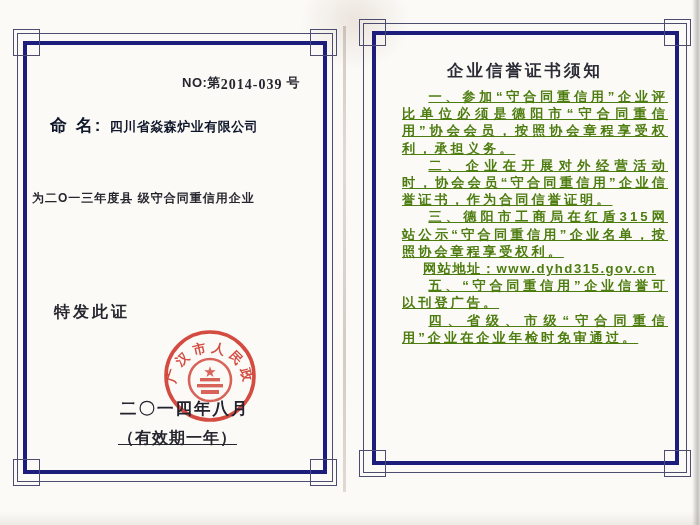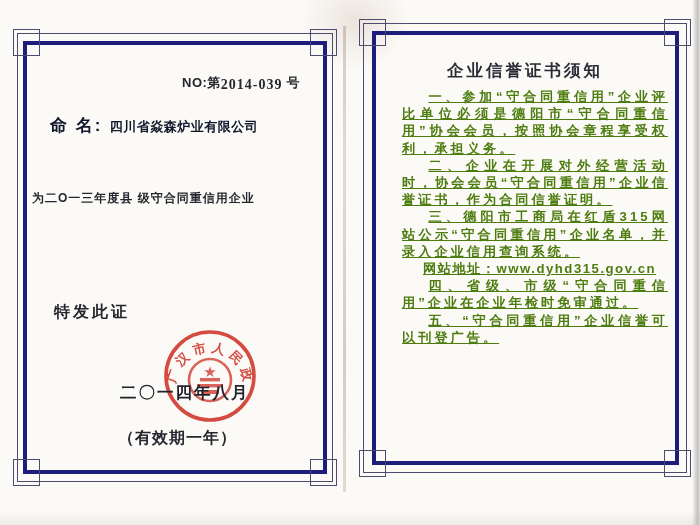--- a/index.html
+++ b/index.html
@@ -59,28 +59,29 @@
   }
   .issue{
     position:absolute;left:40px;top:272px;
     font-size:16px;font-weight:bold;color:#26262e;letter-spacing:3px;
   }
   .seal{
     position:absolute;left:148px;top:298px;width:96px;height:96px;
     opacity:.93;z-index:1;
   }
   .date-line{
-    position:absolute;left:106px;top:352px;
+    position:absolute;left:106px;top:368px;
     font-size:16.5px;font-weight:bold;color:#23232f;
     letter-spacing:2px;white-space:nowrap;z-index:2;
   }
   .validity{
     position:absolute;left:104px;top:398px;
     font-size:16px;font-weight:bold;color:#26262e;letter-spacing:1px;
     white-space:nowrap;
+    text-decoration:underline;
   }
 
   
   .notice-title{
     position:absolute;left:0;top:40px;width:100%;
     text-align:center;font-size:16.5px;font-weight:bold;
     color:#2b2b36;letter-spacing:3px;
   }
   .notice{
     position:absolute;left:42px;top:68px;width:266px;
@@ -167,23 +168,23 @@
     <div class="sq tl"></div>
     <div class="sq tr"></div>
     <div class="sq bl"></div>
     <div class="sq br"></div>
 
     <div class="notice-title">企业信誉证书须知</div>
 
     <div class="notice">
       <p>一、参加“守合同重信用”企业评比单位必须是德阳市“守合同重信用”协会会员，按照协会章程享受权利，承担义务。</p>
       <p>二、企业在开展对外经营活动时，协会会员“守合同重信用”企业信誉证书，作为合同信誉证明。</p>
-      <p>三、德阳市工商局在红盾315网站公示“守合同重信用”企业名单，并录入企业信用查询系统。</p>
+      <p>三、德阳市工商局在红盾315网站公示“守合同重信用”企业名单，按照协会章程享受权利。</p>
       <p class="web">网站地址：www.dyhd315.gov.cn</p>
+      <p>五、“守合同重信用”企业信誉可以刊登广告。</p>
       <p>四、省级、市级“守合同重信用”企业在企业年检时免审通过。</p>
-      <p>五、“守合同重信用”企业信誉可以刊登广告。</p>
     </div>
   </div>
 
   <div class="fold"></div>
   <div class="edge-right"></div>
   <div class="edge-bottom"></div>
 </div>
 
 </body></html>

